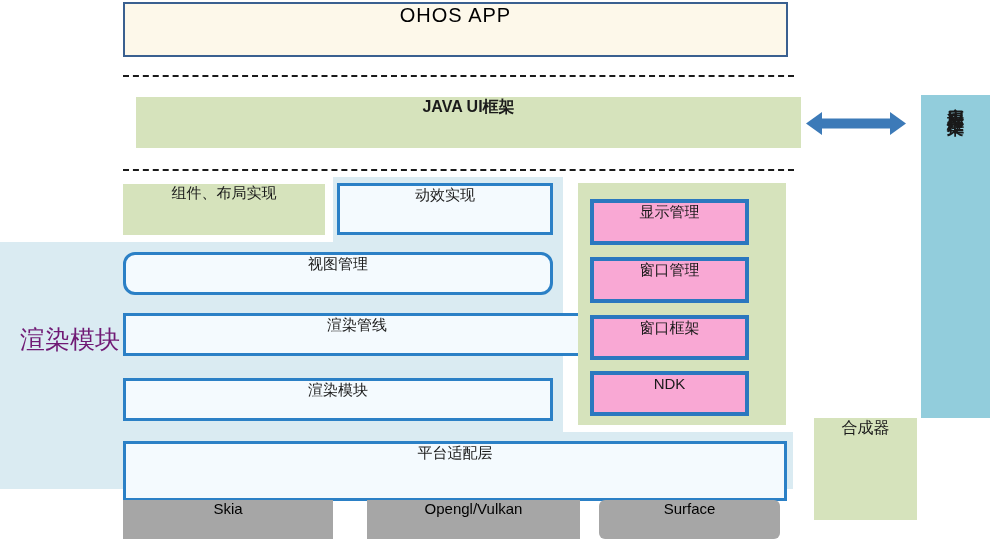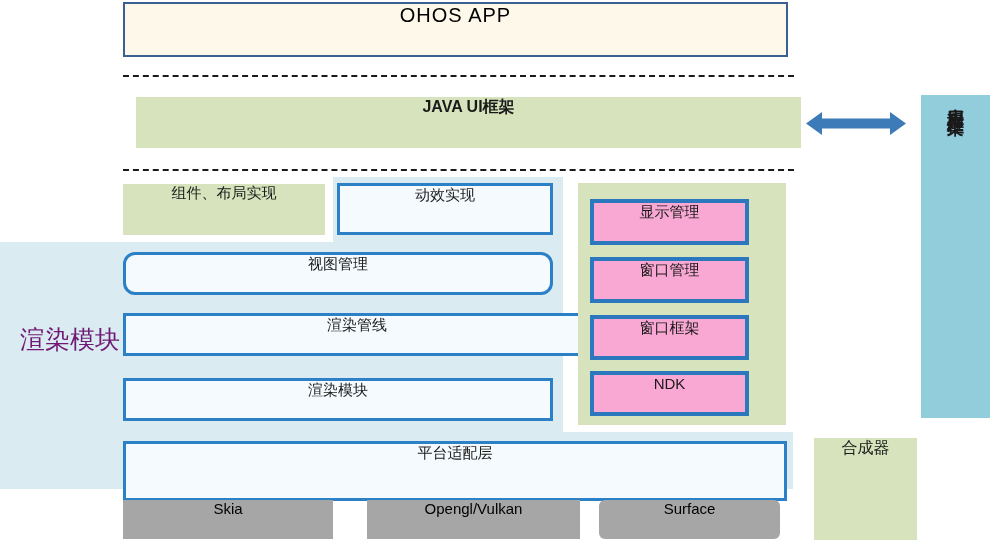--- a/index.html
+++ b/index.html
@@ -39,21 +39,21 @@
   .greenbox { background: #D6E3BC; color: #1a1a1a; }
   .java-box {
     left: 123px; top: 97px; width: 665px; height: 51px;
     font-size: 16px; font-weight: bold; margin-left: 13px;
   }
   .comp-layout-box {
     left: 123px; top: 184px; width: 202px; height: 51px;
     font-size: 15px;
   }
   .compositor-box {
-    left: 814px; top: 438px; width: 103px; height: 102px;
+    left: 814px; top: 418px; width: 103px; height: 102px;
     font-size: 16px;
   }
   
   .lb { background: #DAEBF2; }
   .lb-r1 { left: 333px; top: 177px; width: 230px; height: 65px; }
   .lb-r2 { left: 0px;   top: 242px; width: 563px; height: 247px; }
   .lb-r3 { left: 563px; top: 432px; width: 230px; height: 57px; }
   .render-module-label {
     left: 20px; top: 323px; width: 100px;
     font-size: 25px; color: #701a75;

